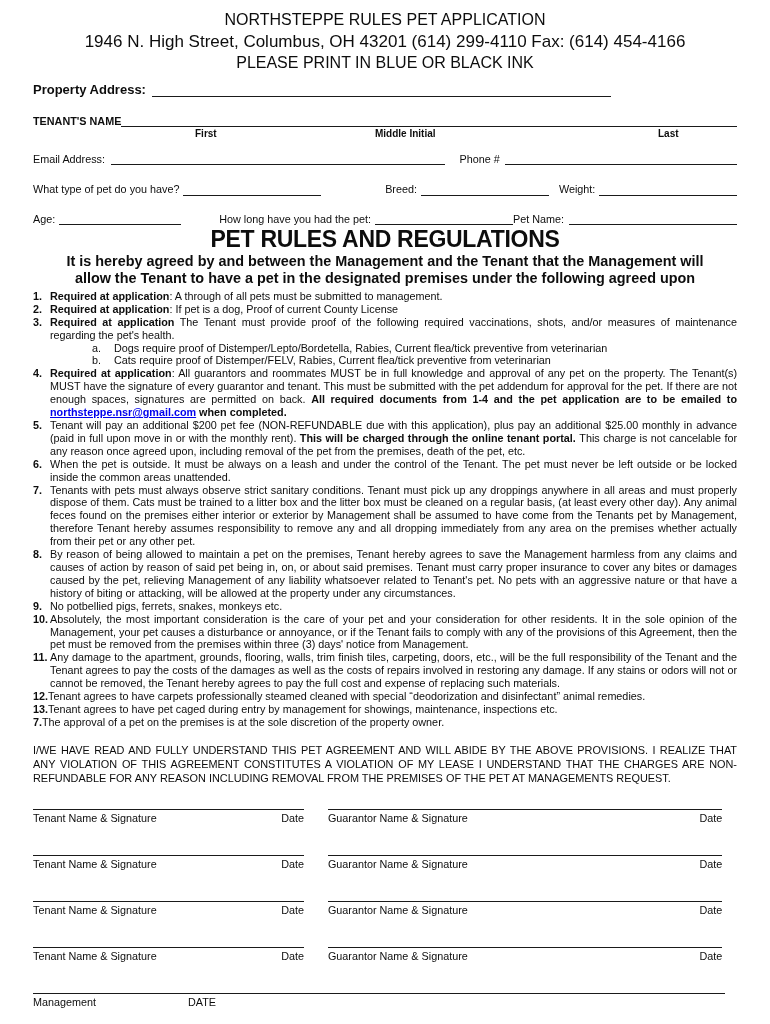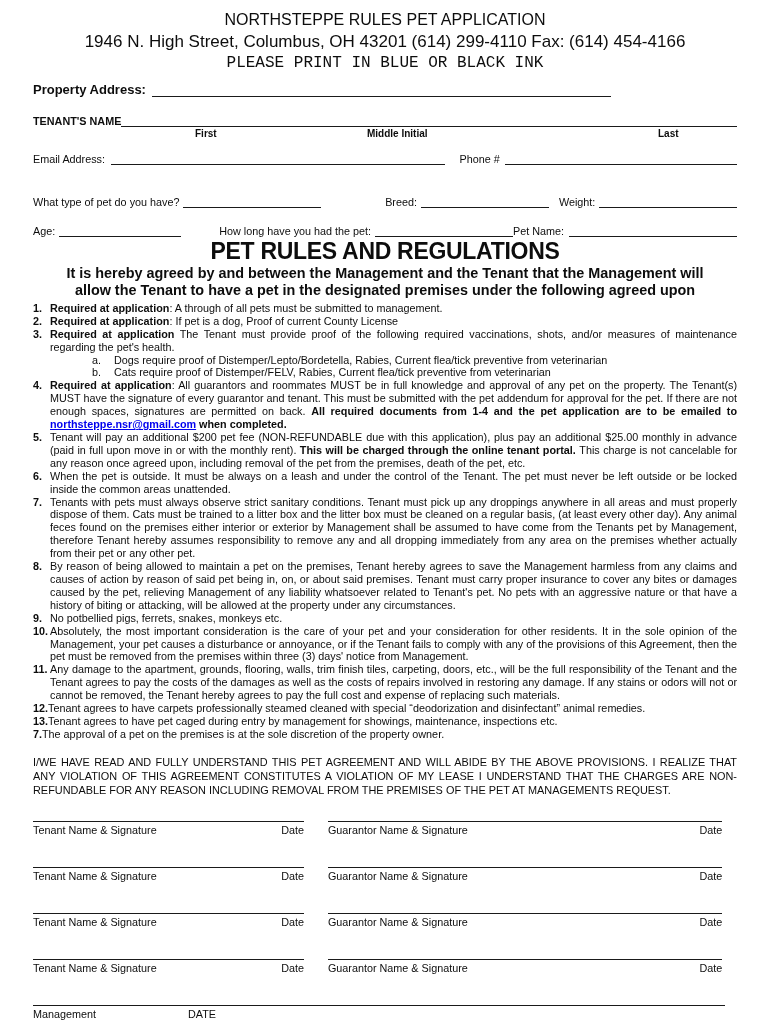--- a/index.html
+++ b/index.html
@@ -6,39 +6,39 @@
   .page{
     width:770px;height:1024px;box-sizing:border-box;
     padding:10px 33px 0 33px;overflow:hidden;
     font-family:"Liberation Sans","DejaVu Sans",sans-serif;
     color:#0d0d0d;background:#ffffff;position:relative;
   }
   
   .hdr{text-align:center;line-height:1.3;}
   .hdr-title{font-size:16px;}
   .hdr-addr{font-size:17px;}
-  .hdr-note{font-size:16px;font-family:Liberation Mono, monospace;}
+  .hdr-note{font-size:16px;}
   
   .frow{display:flex;align-items:flex-end;font-size:10.8px;white-space:nowrap;}
   .frow .lbl{flex:0 0 auto;}
   .fill{border-bottom:1px solid #1a1a1a;height:13px;box-sizing:border-box;}
   .grow{flex:1 1 auto;}
   .prop-row{margin-top:8px;width:578px;font-size:13px;font-weight:700;align-items:flex-end;}
   .prop-row .fill{height:15px;margin-left:6px;}
   .tname-row{margin-top:17px;font-weight:700;font-size:10.8px;}
   .sublabels{position:relative;height:13px;font-size:10px;font-weight:700;}
   .sublabels span{position:absolute;top:1px;}
   .sub-first{left:162px;}
-  .sub-mid{left:334px;}
+  .sub-mid{left:342px;}
   .sub-last{left:625px;}
   .email-row{margin-top:12px;}
   .email-row .fill.f1{flex-grow:1.44;margin-left:6px;}
   .email-row .lbl.phone{margin:0 5px 0 14px;}
   .email-row .fill.f2{flex-grow:1;}
-  .pet-row{margin-top:30px;}
+  .pet-row{margin-top:18px;align-items:center;}
   .pet-row .fill.f1{flex:1 1 auto;margin-left:4px;max-width:160px;}
   .pet-row .lbl.breed{margin:0 4px 0 64px;}
   .pet-row .fill.f2{width:128px;}
   .pet-row .lbl.weight{margin:0 4px 0 10px;}
   .pet-row .fill.f3{flex:1 1 auto;}
   .age-row{margin-top:16px;}
   .age-row .fill.f1{width:122px;margin-left:4px;}
   .age-row .lbl.howlong{margin:0 4px 0 38px;}
   .age-row .fill.f2{width:138px;}
   .age-row .fill.f3{flex:1 1 auto;margin-left:5px;}

